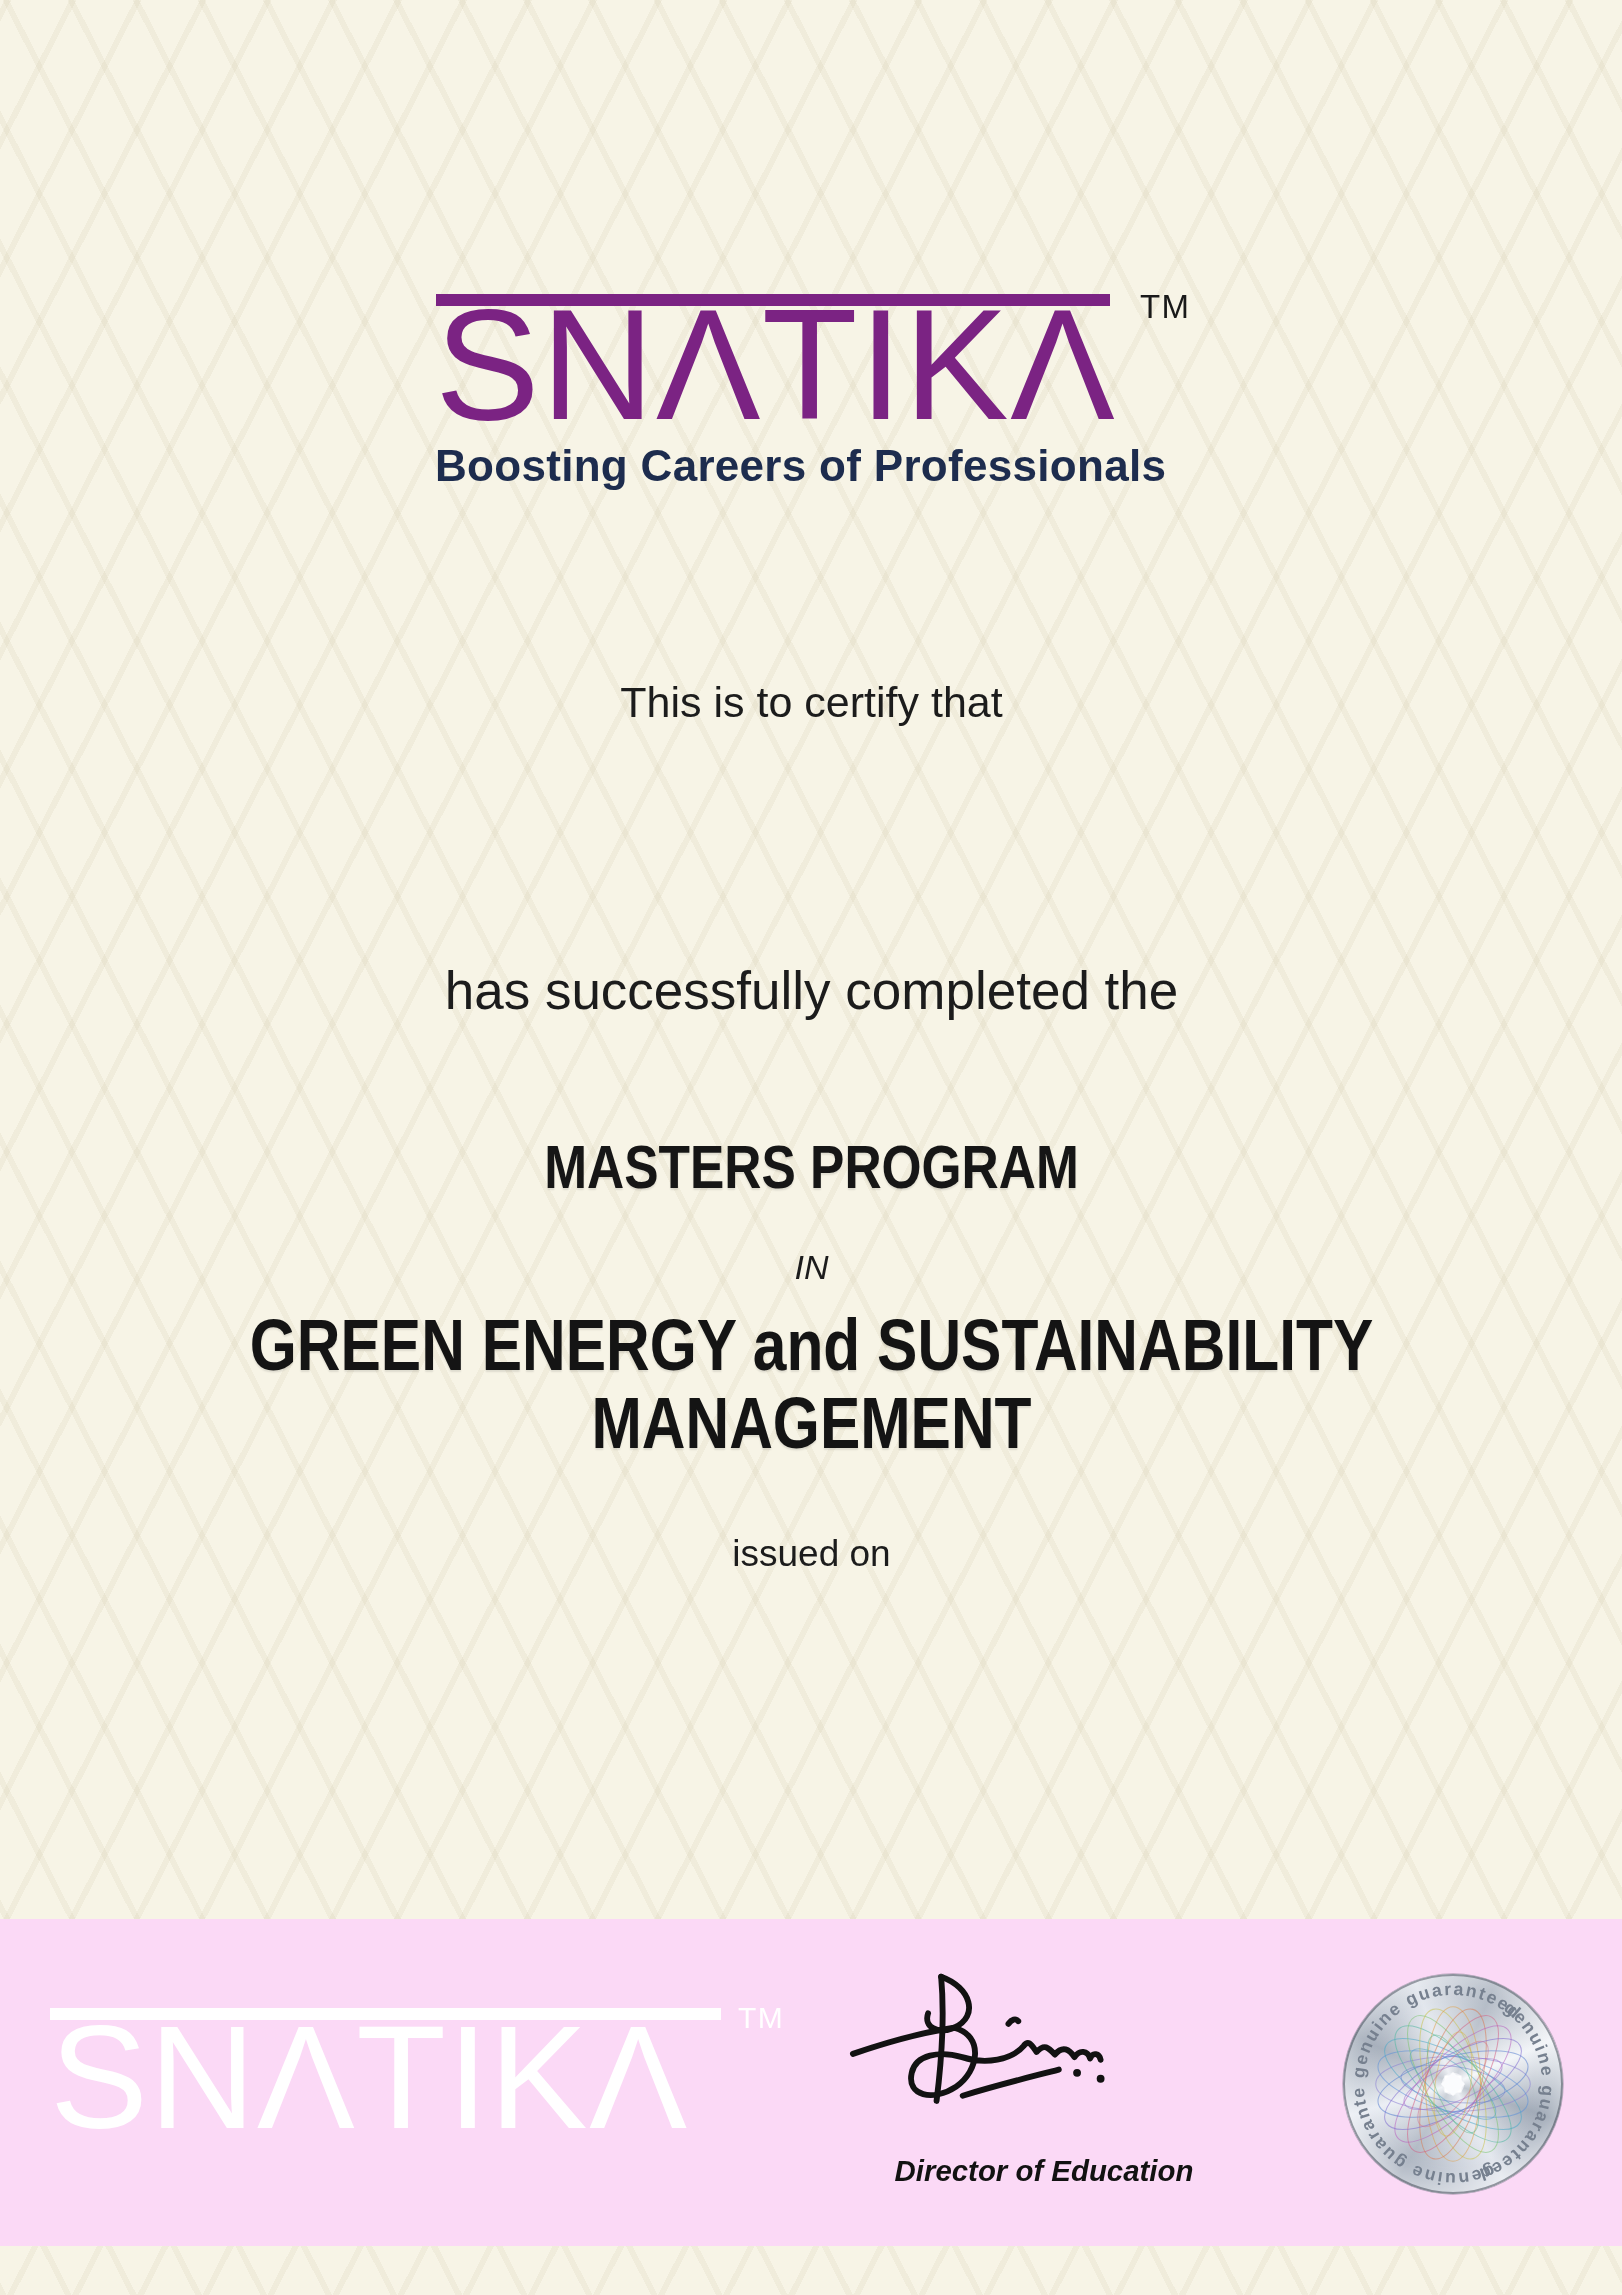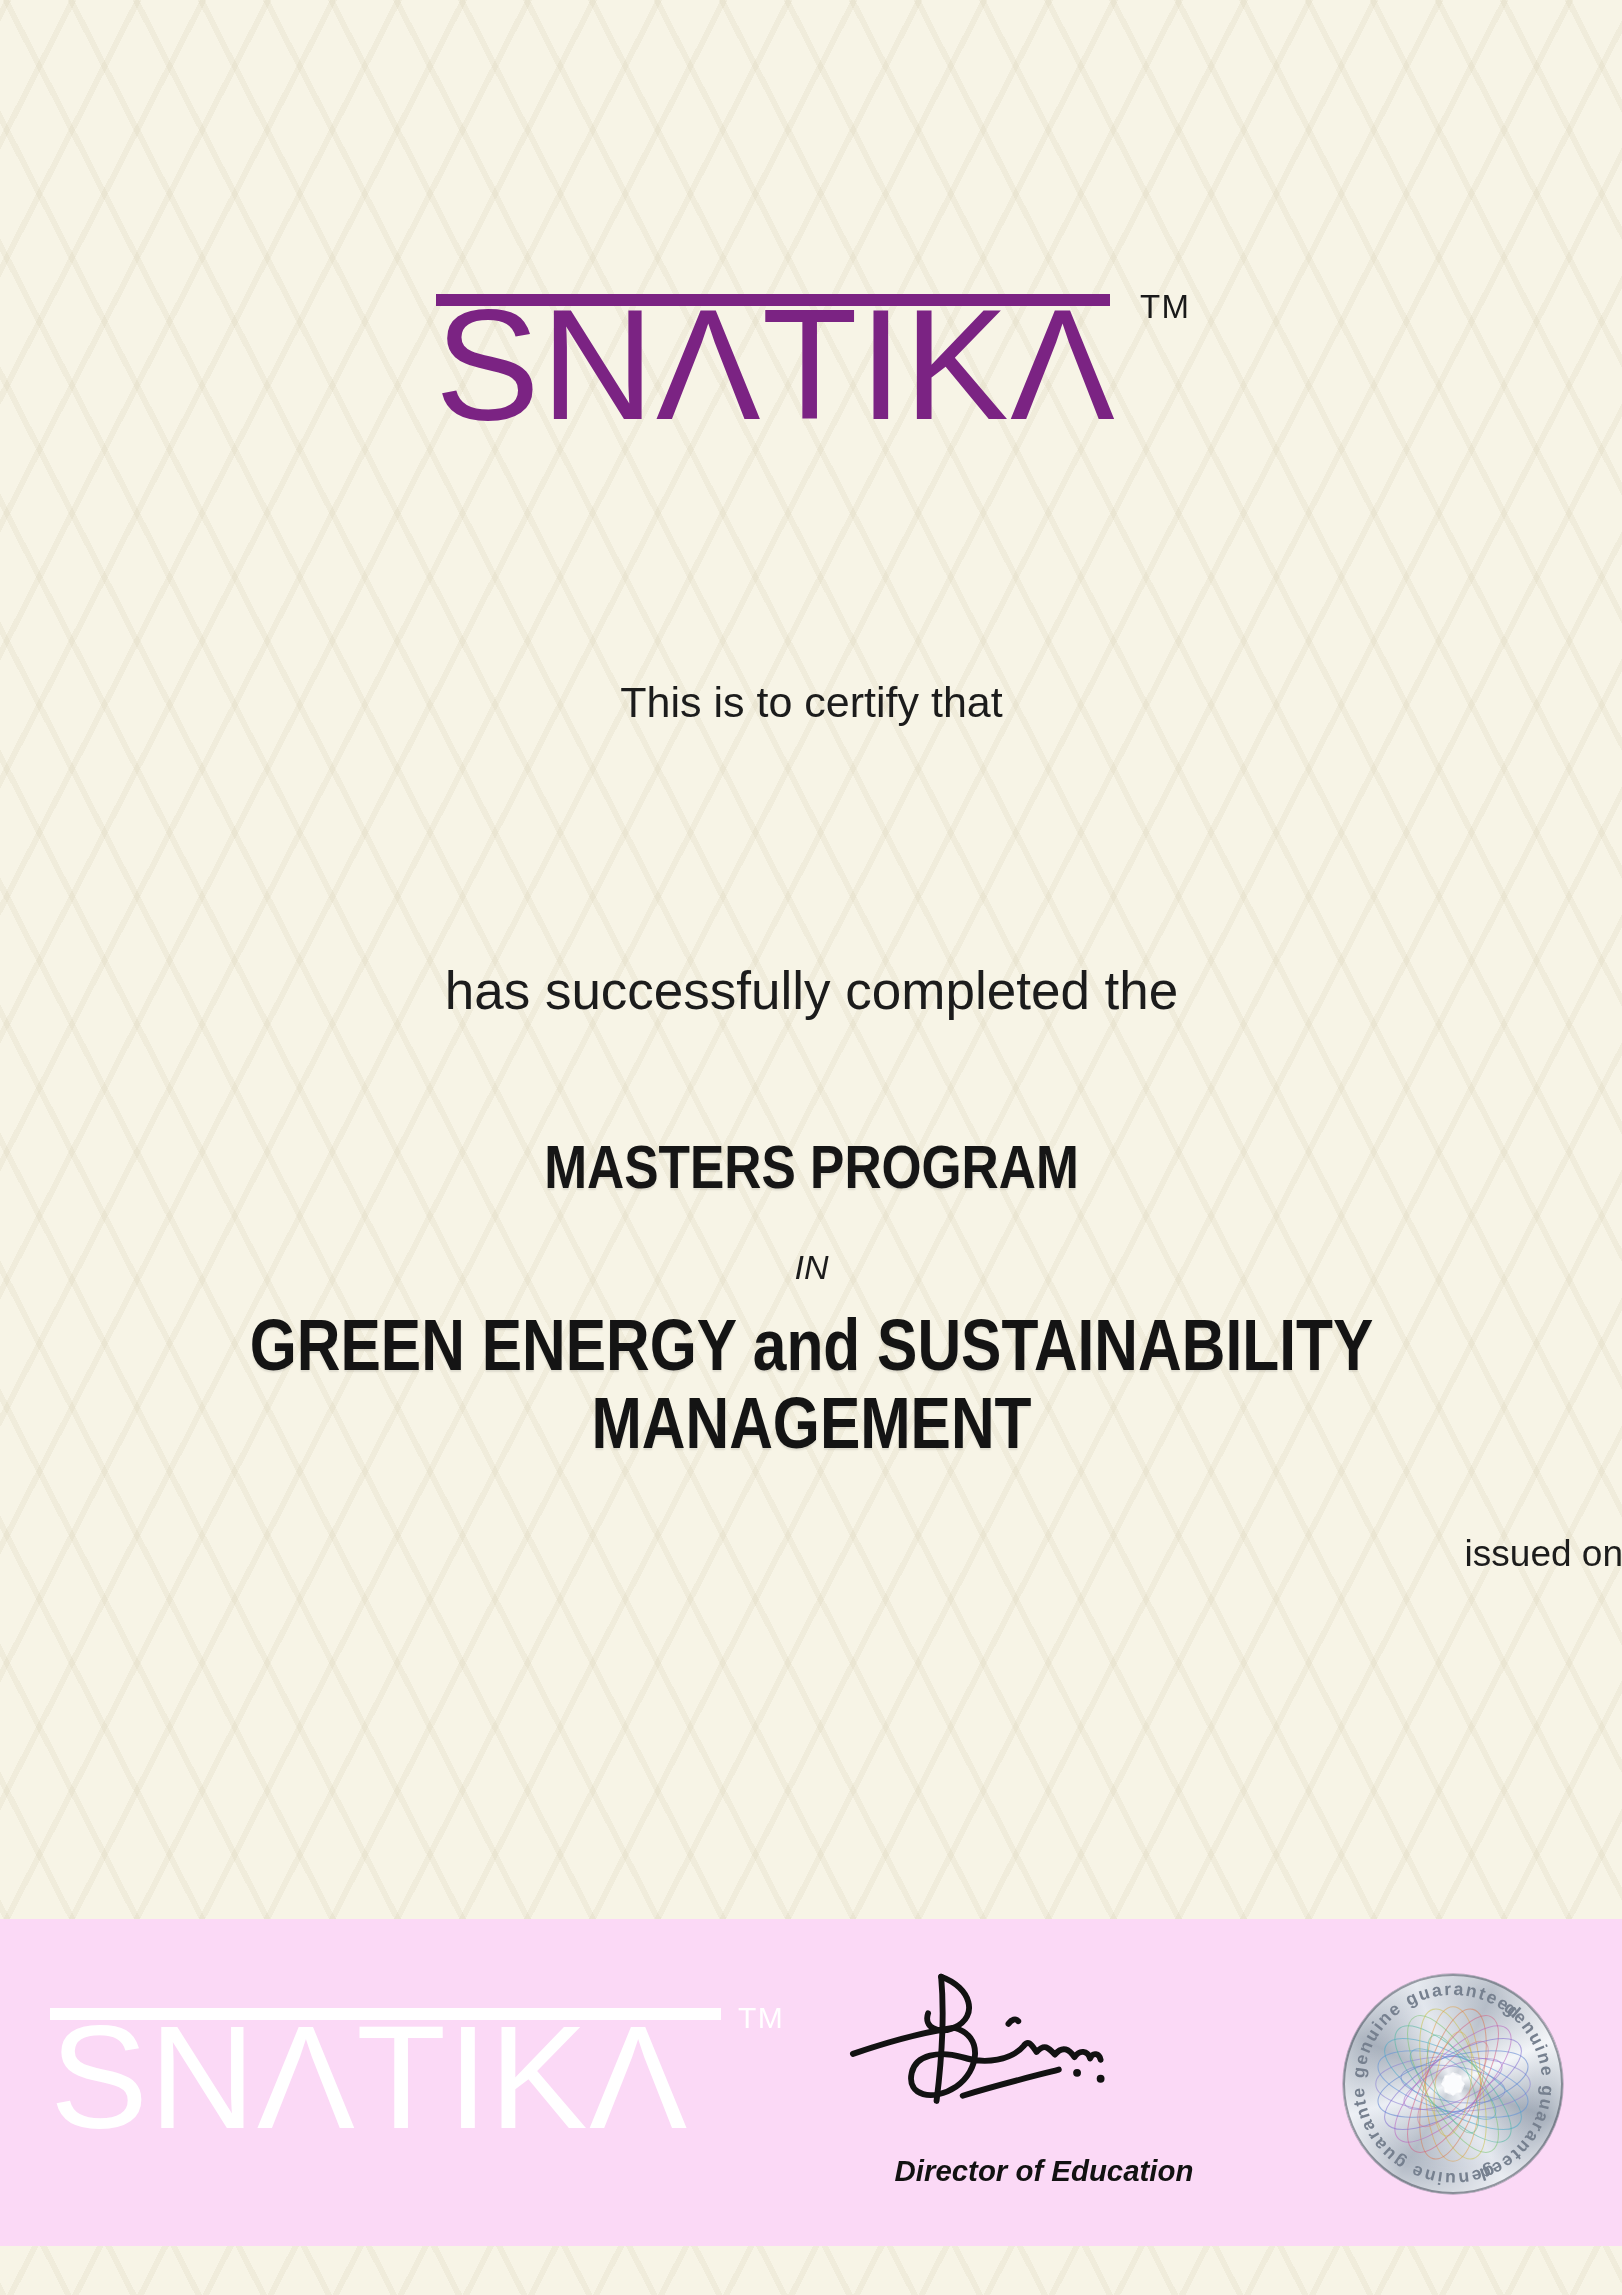--- a/index.html
+++ b/index.html
@@ -25,21 +25,21 @@
   .line{left:0; width:1623px; text-align:center; color:#1c1c1c; line-height:1;margin-top:12px;}
   .certify{top:669px; font-size:43px;}
   .name-blank{left:484px; top:733px; width:654px; height:151px;}
   .completed{top:952px; font-size:53px;}
   .program{top:1136px; font-size:62px; font-weight:700; transform:scaleX(.83);
     text-shadow:0 2px 2px rgba(0,0,0,.10); color:#161616;}
   .connector{top:1238px; font-size:34px;font-style:italic;}
   .course{top:1306px; font-size:72px; font-weight:700; line-height:1.09;
     transform:scaleX(.84); text-shadow:0 2px 2px rgba(0,0,0,.10); color:#141414;}
   .course span{display:block;}
-  .issued{top:1523px; font-size:37px;text-align:right;}
+  .issued{top:1523px; font-size:37px;}
   
   .band{left:0; top:1919px; width:1623px; height:327px; background:#fbd9f6;}
   .f-bar{left:50px; top:2008px; width:671px; height:12.4px; background:#ffffff;}
   .f-wordmark{left:50px; top:2004px; font-size:147px; line-height:1; letter-spacing:1.3px;
     color:#ffffff; white-space:nowrap;}
   .f-tm{left:738px; top:2001px; font-size:30px; color:#ffffff; letter-spacing:1.3px;}
   .sig-wrap{left:815px; top:1966px; width:366px; height:164px;}
   .sig-title{left:864px; top:2154px; width:360px; text-align:center;
     font-size:29.4px; font-weight:700; color:#121212;font-style:italic;}
   
@@ -57,20 +57,21 @@
 </style>
 </head>
 <body>
 
 <div class="page">
 
   <header class="abs brand">
     <div class="abs logo-bar"></div>
     <div class="abs wordmark">SNΛTIKΛ</div>
     <div class="abs brand-tm">TM</div>
+    <div class="abs tagline">Boosting Careers of Professionals</div>
   </header>
 
   <main>
     <p class="abs line certify">This is to certify that</p>
 
     <div class="abs name-blank"></div>
 
     <p class="abs line completed">has successfully completed the</p>
 
     <h2 class="abs line program" style="margin:0;">MASTERS PROGRAM</h2>

